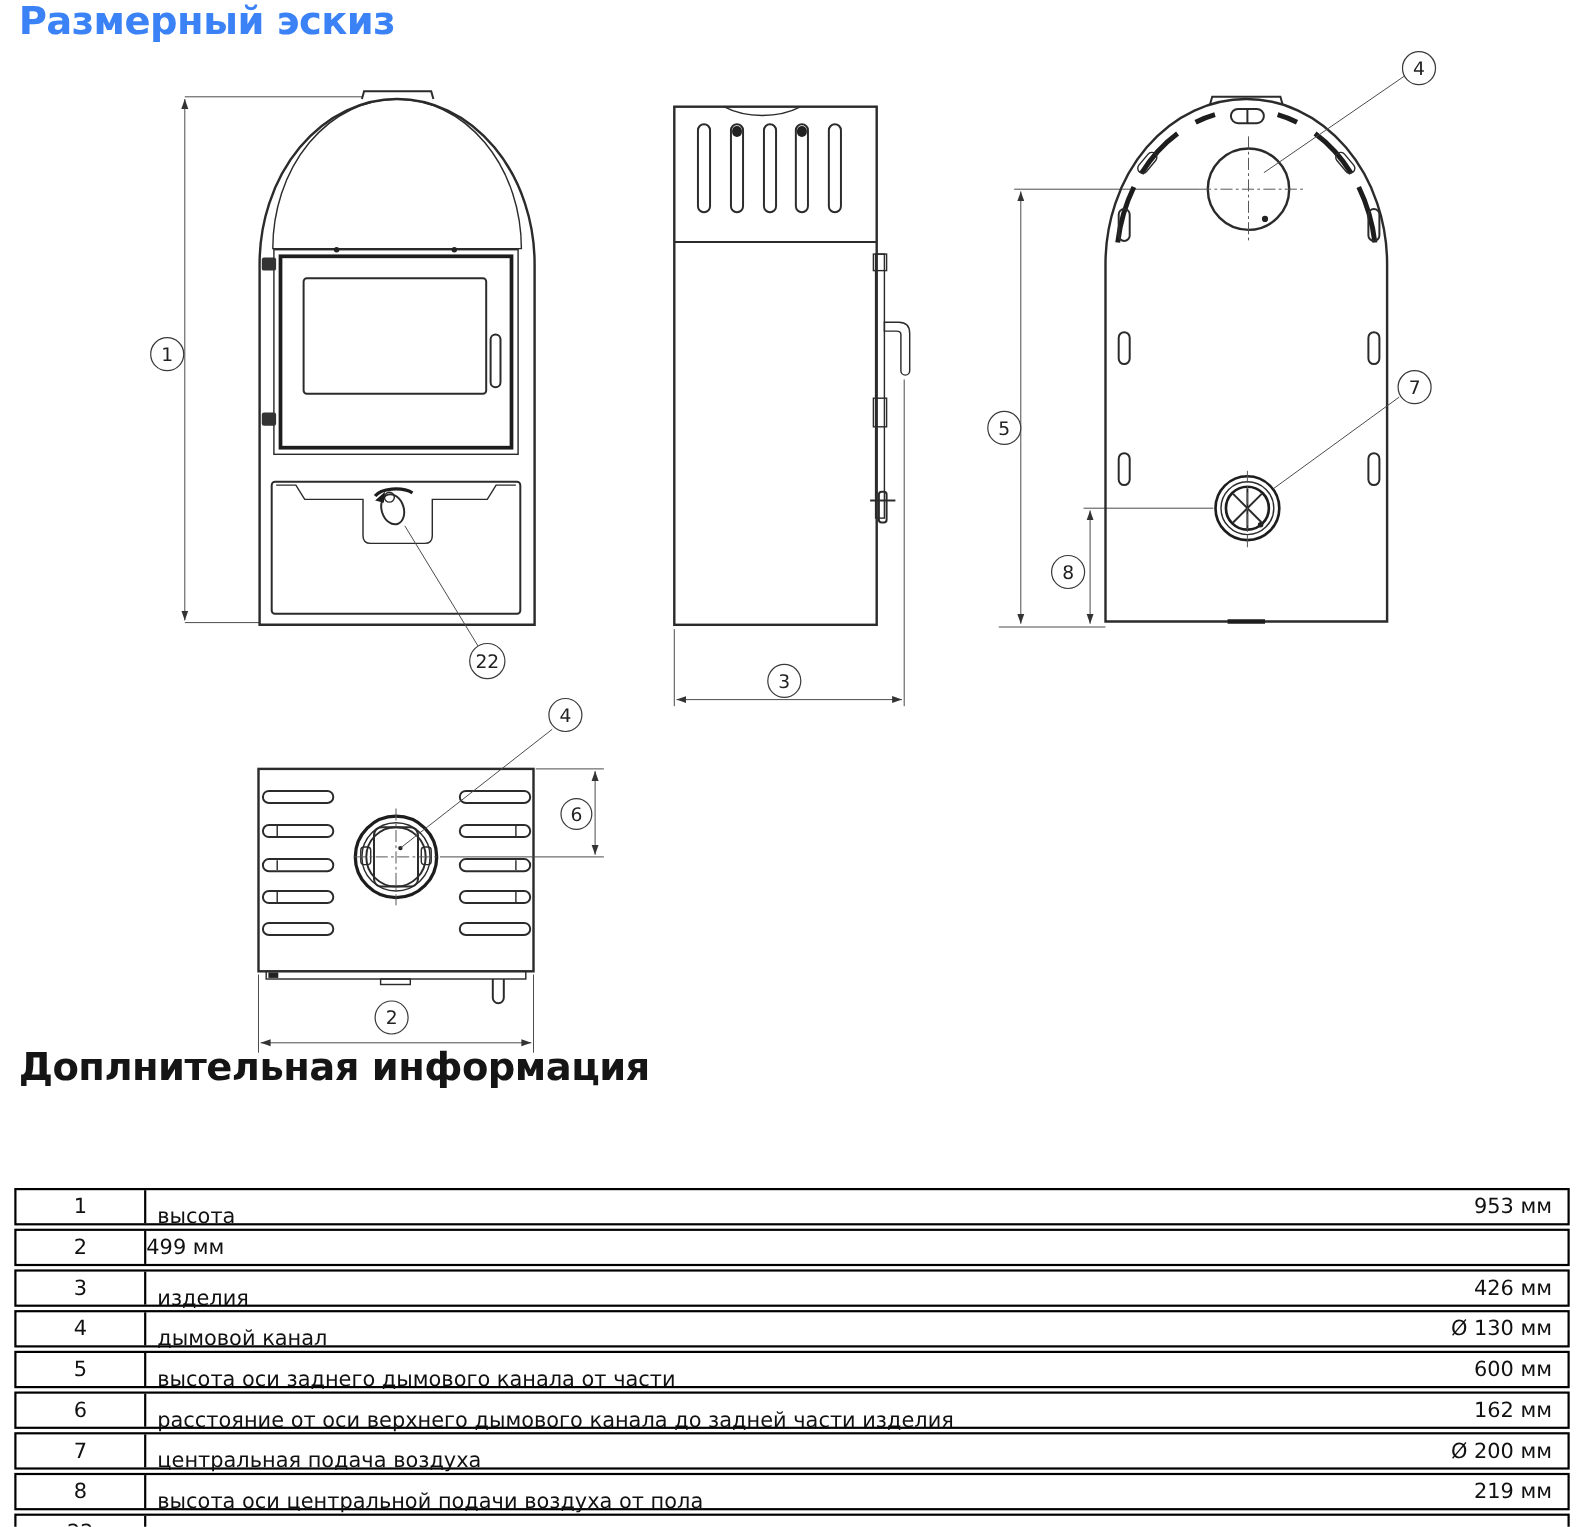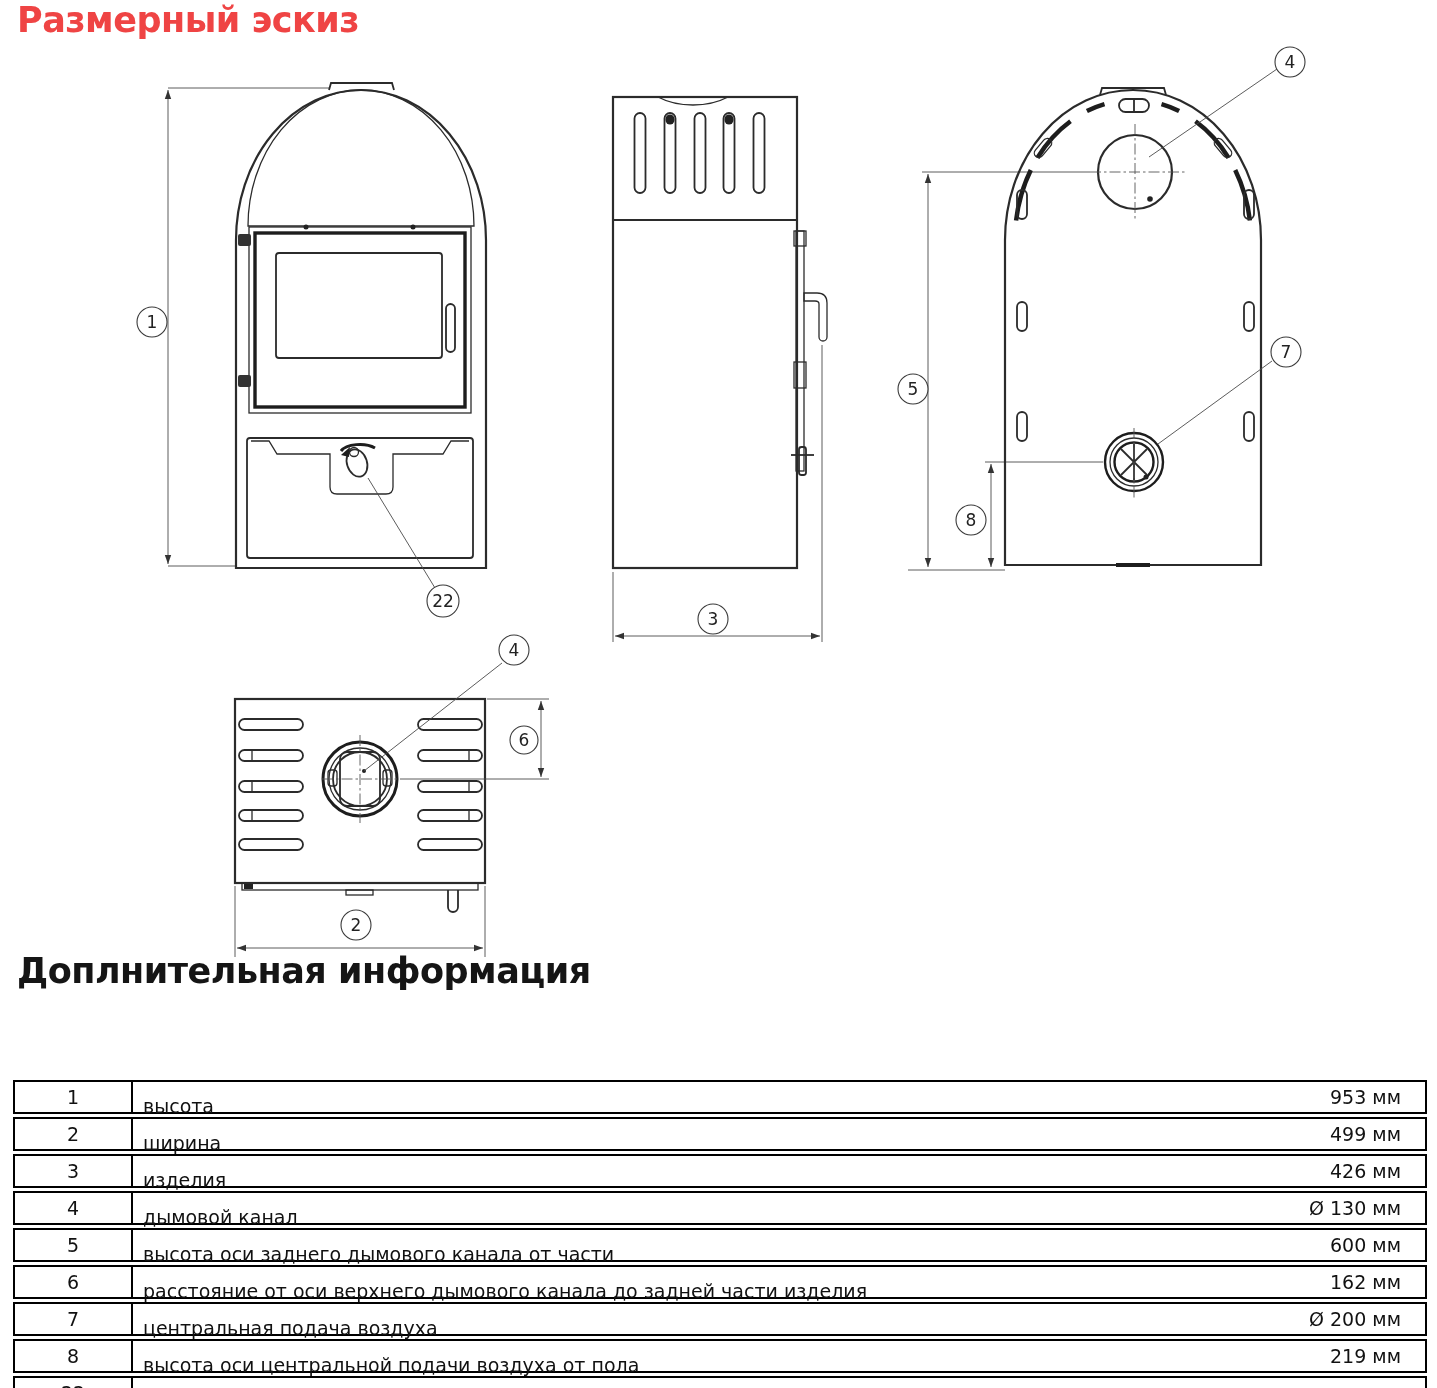--- a/index.html
+++ b/index.html
@@ -1,35 +1,35 @@
 <!DOCTYPE html>
 <html><head>
 <meta charset="utf-8">
 <style>
   html,body{margin:0;padding:0;background:#fff;}
   body{width:1437px;height:1388px;position:relative;font-family:"DejaVu Sans","Liberation Sans",sans-serif;color:#111;overflow:hidden;}
-  .h-title{position:absolute;left:17px;top:0px;font-size:35px;font-weight:700;letter-spacing:-0.5px;margin:0;color:#ef4444;}
+  .h-title{position:absolute;left:17px;top:0px;font-size:35px;font-weight:700;letter-spacing:-0.5px;margin:0;color:#3b82f6;}
   .h-info{position:absolute;left:17px;top:951px;font-size:35px;font-weight:700;letter-spacing:-0.5px;margin:0;color:#151515;}
   svg.drawing{position:absolute;left:0;top:0;}
   
   .outline{stroke:#2b2b2b;stroke-width:2.2;fill:none}
   .med{stroke:#2b2b2b;stroke-width:1.8;fill:none}
   .thin2{stroke:#2b2b2b;stroke-width:1.3;fill:none}
   .thin{stroke:#4a4a4a;stroke-width:0.9;fill:none}
   .dim{stroke:#4a4a4a;stroke-width:0.9;fill:none}
   .thick{stroke:#1d1d1d;stroke-width:4.5;fill:none}
   .cl{stroke:#555;stroke-width:0.9;stroke-dasharray:11 3 2.5 3;fill:none}
   .balloon circle{fill:#fff;stroke:#3a3a3a;stroke-width:1.1}
   .balloon text{fill:#222;font-size:17px;text-anchor:middle;font-family:"DejaVu Sans",sans-serif}
   
   .dims-table{position:absolute;left:13px;top:1080px;width:1414px;display:flex;flex-direction:column;gap:3px;}
   .trow{display:flex;border:2px solid #000;height:30px;align-items:stretch;font-size:19px;background:#fff;}
   .tnum{width:116px;border-right:2px solid #000;display:flex;align-items:center;justify-content:center;}
   .tdesc{flex:1;display:flex;align-items:center;padding-left:10px;margin-top:17px;}
-  .tval{display:flex;align-items:center;padding-right:24px;white-space:nowrap;}
+  .tval{display:flex;align-items:center;padding-right:14px;white-space:nowrap;}
 </style>
 </head>
 <body>
 
 <h1 class="h-title">Размерный эскиз</h1>
 
 <svg class="drawing" width="1437" height="1000" viewBox="0 0 1437 1000">
   <defs>
     <marker id="ae" markerWidth="10" markerHeight="8" refX="9" refY="4" orient="auto" markerUnits="userSpaceOnUse">
         <path d="M0,0.8 L9,4 L0,7.2 Z" fill="#333"></path>
@@ -235,21 +235,20 @@
 <h2 class="h-info">Доплнительная информация</h2>
 
 <div class="dims-table">
   <div class="trow">
     <div class="tnum">1</div>
     <div class="tdesc">высота</div>
     <div class="tval">953 мм</div>
   </div>
   <div class="trow">
     <div class="tnum">2</div>
-    <div class="tdesc">ширина</div>
     <div class="tval">499 мм</div>
   </div>
   <div class="trow">
     <div class="tnum">3</div>
     <div class="tdesc">изделия</div>
     <div class="tval">426 мм</div>
   </div>
   <div class="trow">
     <div class="tnum">4</div>
     <div class="tdesc">дымовой канал</div>

